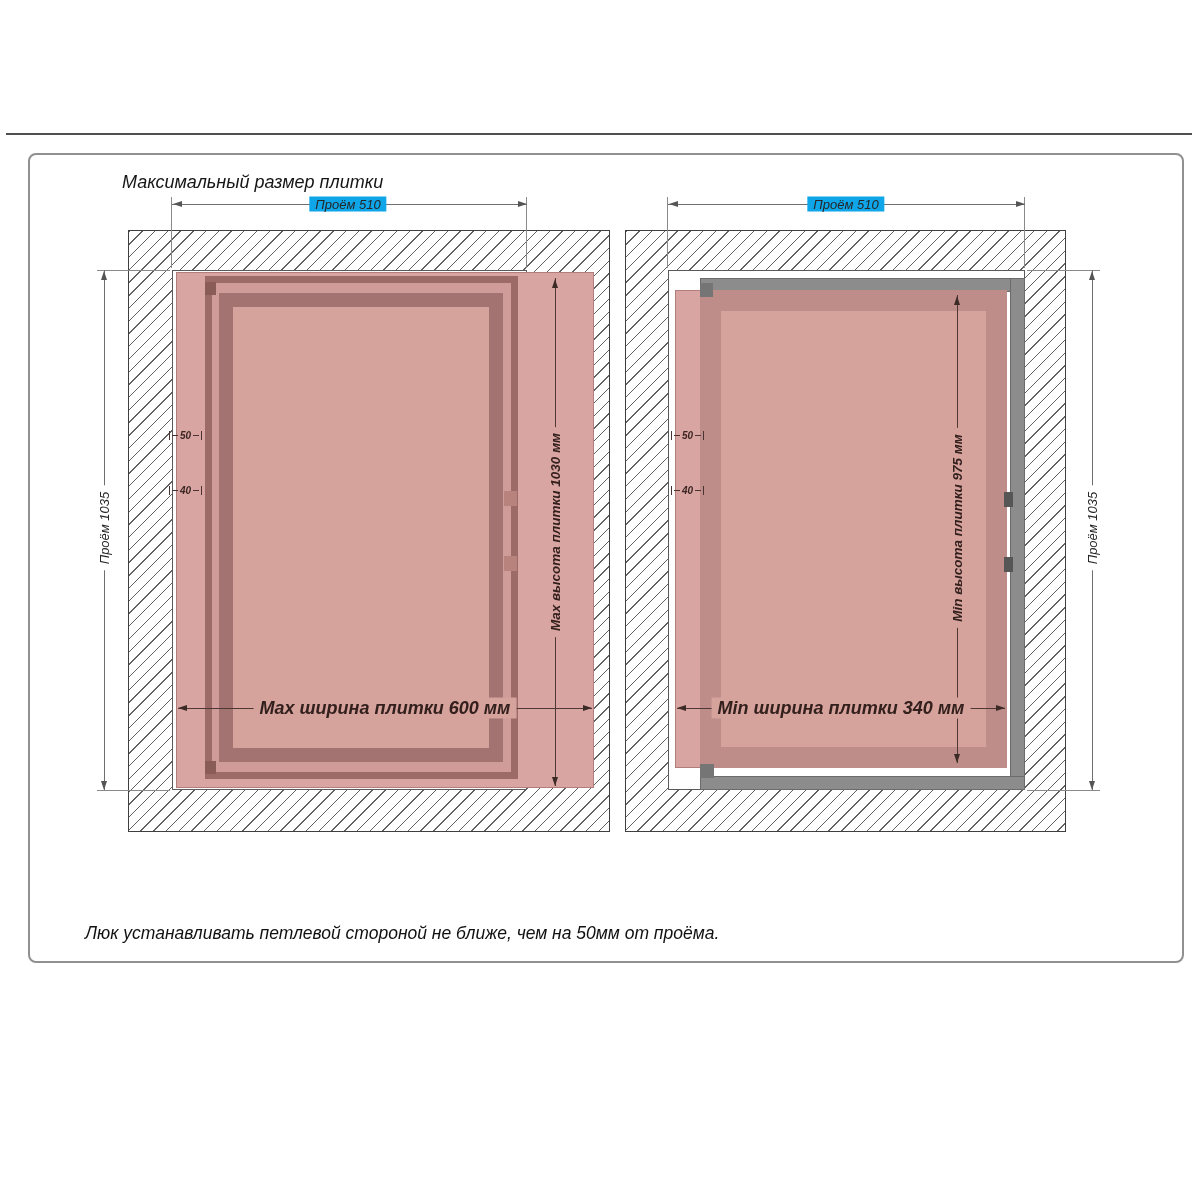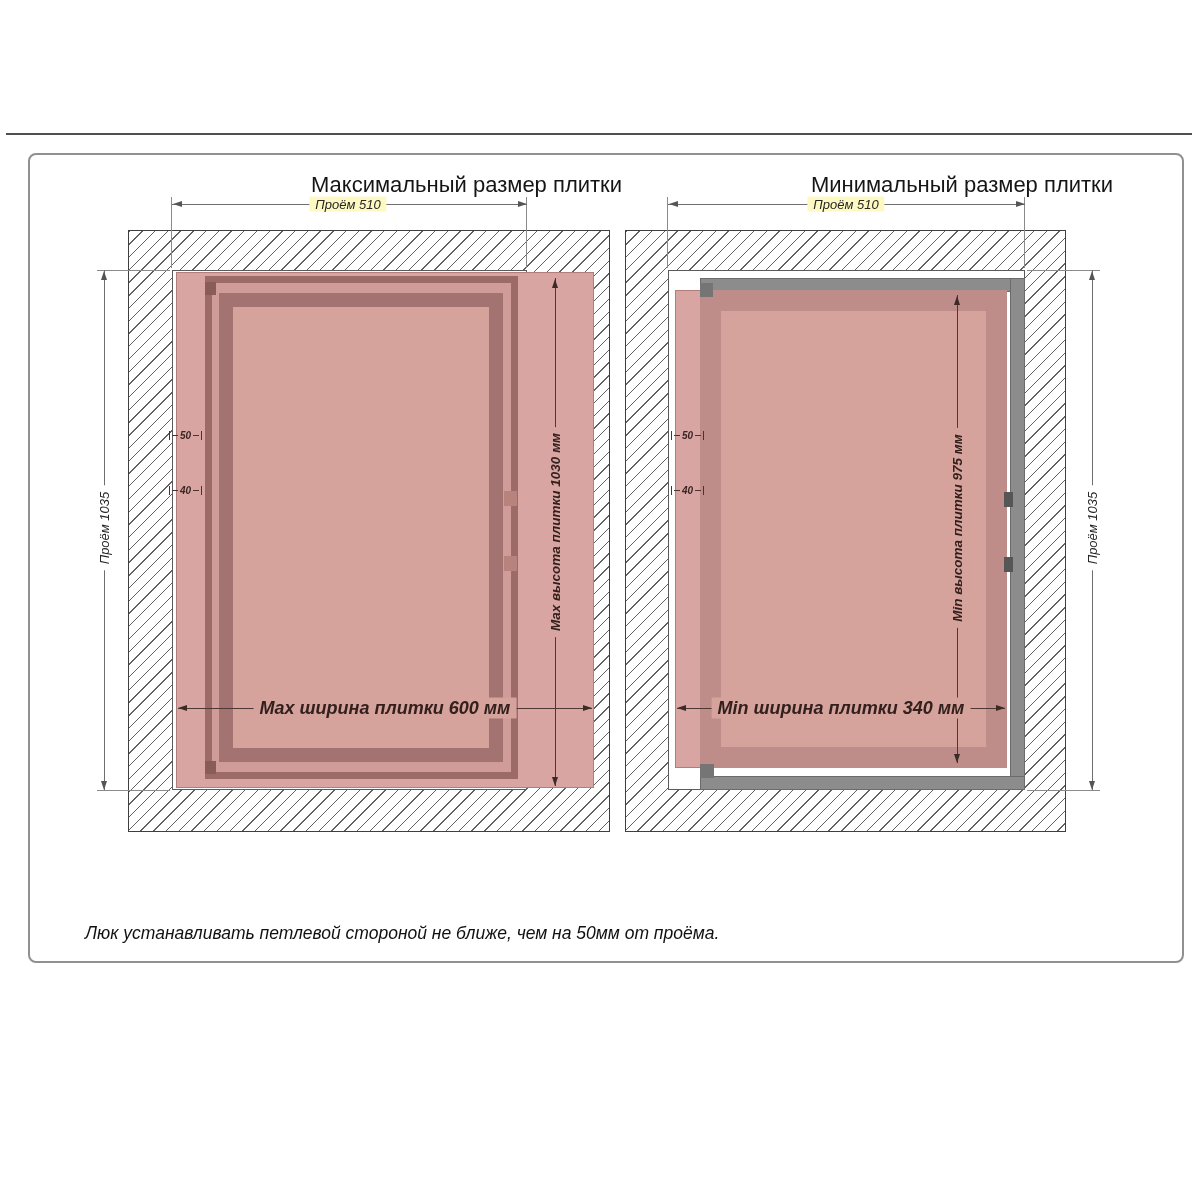--- a/index.html
+++ b/index.html
@@ -1,21 +1,21 @@
 <!DOCTYPE html>
 <html style="--tile: #d9a5a2; --panel: #d5a29c; --frame-dark: #9c6a67; --frame-mid: #cf9c99; --frame-inner: #a27370; --min-band: #bf8d89; --steel: #8c8c8c; --border: #909090; --rule: #4f4f4f; --text: #151515;"><head>
 <meta charset="utf-8">
 <style>
   html,body{margin:0;padding:0;background:#fff;}
   .page{position:relative;width:1200px;height:1200px;background:#fff;overflow:hidden;
         font-family:"Liberation Sans",sans-serif;}
   .top-rule{position:absolute;left:6px;top:133px;width:1186px;height:2px;background:var(--rule,#4f4f4f);}
   .sheet{position:absolute;left:28px;top:153px;width:1156px;height:810px;
          border:2px solid var(--border,#909090);border-radius:8px;box-sizing:border-box;background:#fff;}
-  .title{position:absolute;width:500px;text-align:right;font-size:22px;
+  .title{position:absolute;width:500px;text-align:left;font-style:italic;font-size:18px;
          color:var(--text,#151515);z-index:9;}
   .hatch{position:absolute;box-sizing:border-box;border:1px solid #3f3f3f;background-color:#fff;
          background-image:repeating-linear-gradient(135deg,rgba(70,70,70,.85) 0 1px,transparent 1px 9px);z-index:1;}
   .opening{position:absolute;box-sizing:border-box;background:#fff;border:1px solid #5a5a5a;z-index:2;}
   .steel{position:absolute;box-sizing:border-box;background:var(--steel,#8c8c8c);border:1px solid #6b6b6b;z-index:3;}
   .steel-mark{position:absolute;background:#757575;z-index:6;}
   .tile{position:absolute;box-sizing:border-box;background:var(--tile,#d9a5a2);
         border:1px solid rgba(130,80,76,.45);z-index:4;}
   .oframe{position:absolute;box-sizing:border-box;border:7px solid var(--frame-dark,#9c6a67);
           background:var(--frame-mid,#cf9c99);z-index:5;}
@@ -32,21 +32,21 @@
   .mline{background:#4e3833;}
   .ext{position:absolute;width:1px;background:#8a8a8a;z-index:10;}
   .exth{position:absolute;height:1px;background:#8a8a8a;z-index:10;}
   .ar{position:absolute;width:0;height:0;border:solid transparent;z-index:11;}
   .ar.l{border-width:3.5px 9px 3.5px 0;border-right-color:currentColor;}
   .ar.r{border-width:3.5px 0 3.5px 9px;border-left-color:currentColor;}
   .ar.u{border-width:0 3.5px 9px 3.5px;border-bottom-color:currentColor;}
   .ar.d{border-width:9px 3.5px 0 3.5px;border-top-color:currentColor;}
   .c-dim{color:#555;}
   .c-tile{color:#3c2a26;}
-  .dlab{position:absolute;transform:translate(-50%,-50%);background:#fef9c3;padding:0 6px;
+  .dlab{position:absolute;transform:translate(-50%,-50%);background:#0ea5e9;padding:0 6px;
         font-style:italic;font-size:13px;color:#262626;white-space:nowrap;z-index:12;}
   .vlab{position:absolute;transform:translate(-50%,-50%) rotate(-90deg);background:#fff;padding:0 6px;
         font-style:italic;font-size:13px;color:#262626;white-space:nowrap;z-index:12;}
   .on-tile{background:var(--tile,#d9a5a2);color:#33201d;font-weight:bold;font-size:13.5px;}
   .on-panel{background:var(--panel,#d5a29c);color:#33201d;font-weight:bold;font-size:18px;}
   .sdim{position:absolute;display:flex;align-items:center;gap:2px;z-index:12;
         font-style:italic;font-weight:bold;font-size:10px;color:#3a2522;}
   .sdim .tick{width:1px;height:9px;background:#4a3330;}
   .sdim .seg{width:6px;height:1px;background:#4a3330;}
   .note{position:absolute;font-style:italic;font-size:17.5px;color:#111;white-space:nowrap;z-index:9;}
@@ -105,21 +105,20 @@
       <i class="tick"></i>
   </div>
   <div class="sdim" style="left:169px;top:485px;">
     <i class="tick"></i>
       <i class="seg"></i>
     <span>40</span>
     <i class="seg"></i>
       <i class="tick"></i>
   </div>
 
-  <div class="title" style="left:613px;top:172px;">Минимальный размер плитки</div>
 
   <div class="hatch" style="left:625px;top:230px;width:441px;height:602px;"></div>
   <div class="opening" style="left:668px;top:270px;width:357px;height:520px;"></div>
 
   <div class="steel" style="left:700px;top:278px;width:325px;height:14px;"></div>
   <div class="steel" style="left:1010px;top:278px;width:15px;height:512px;"></div>
   <div class="steel" style="left:700px;top:776px;width:325px;height:14px;"></div>
   <div class="steel-mark" style="left:700px;top:283px;width:13px;height:14px;"></div>
   <div class="steel-mark" style="left:700px;top:764px;width:14px;height:14px;"></div>
 

